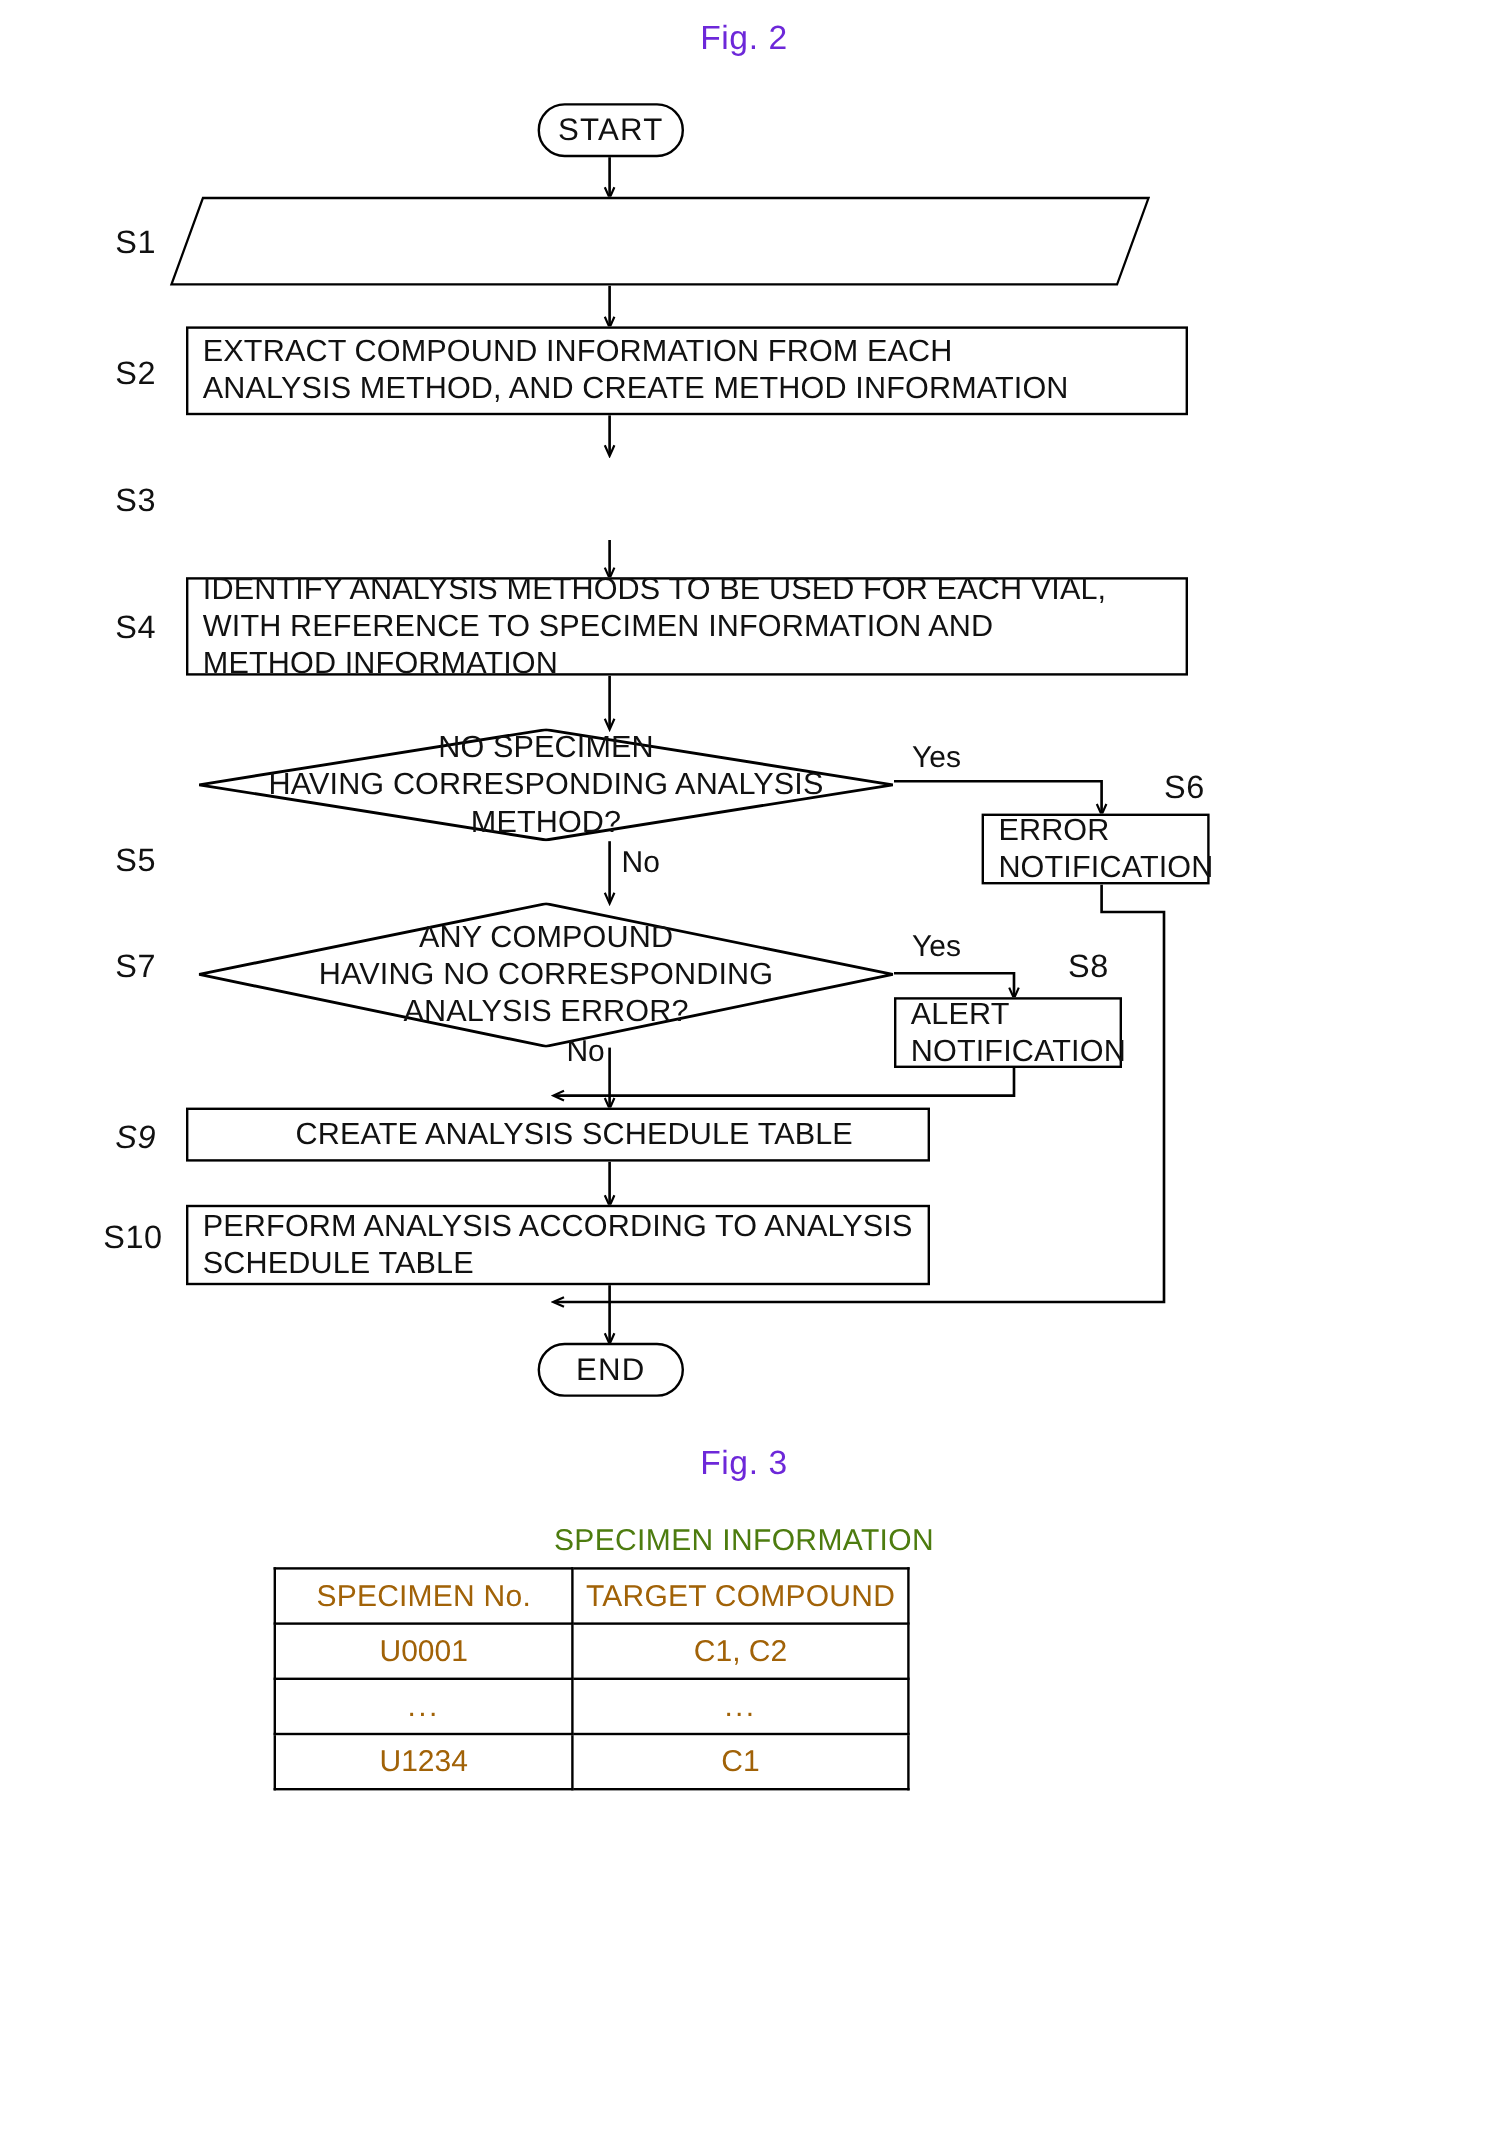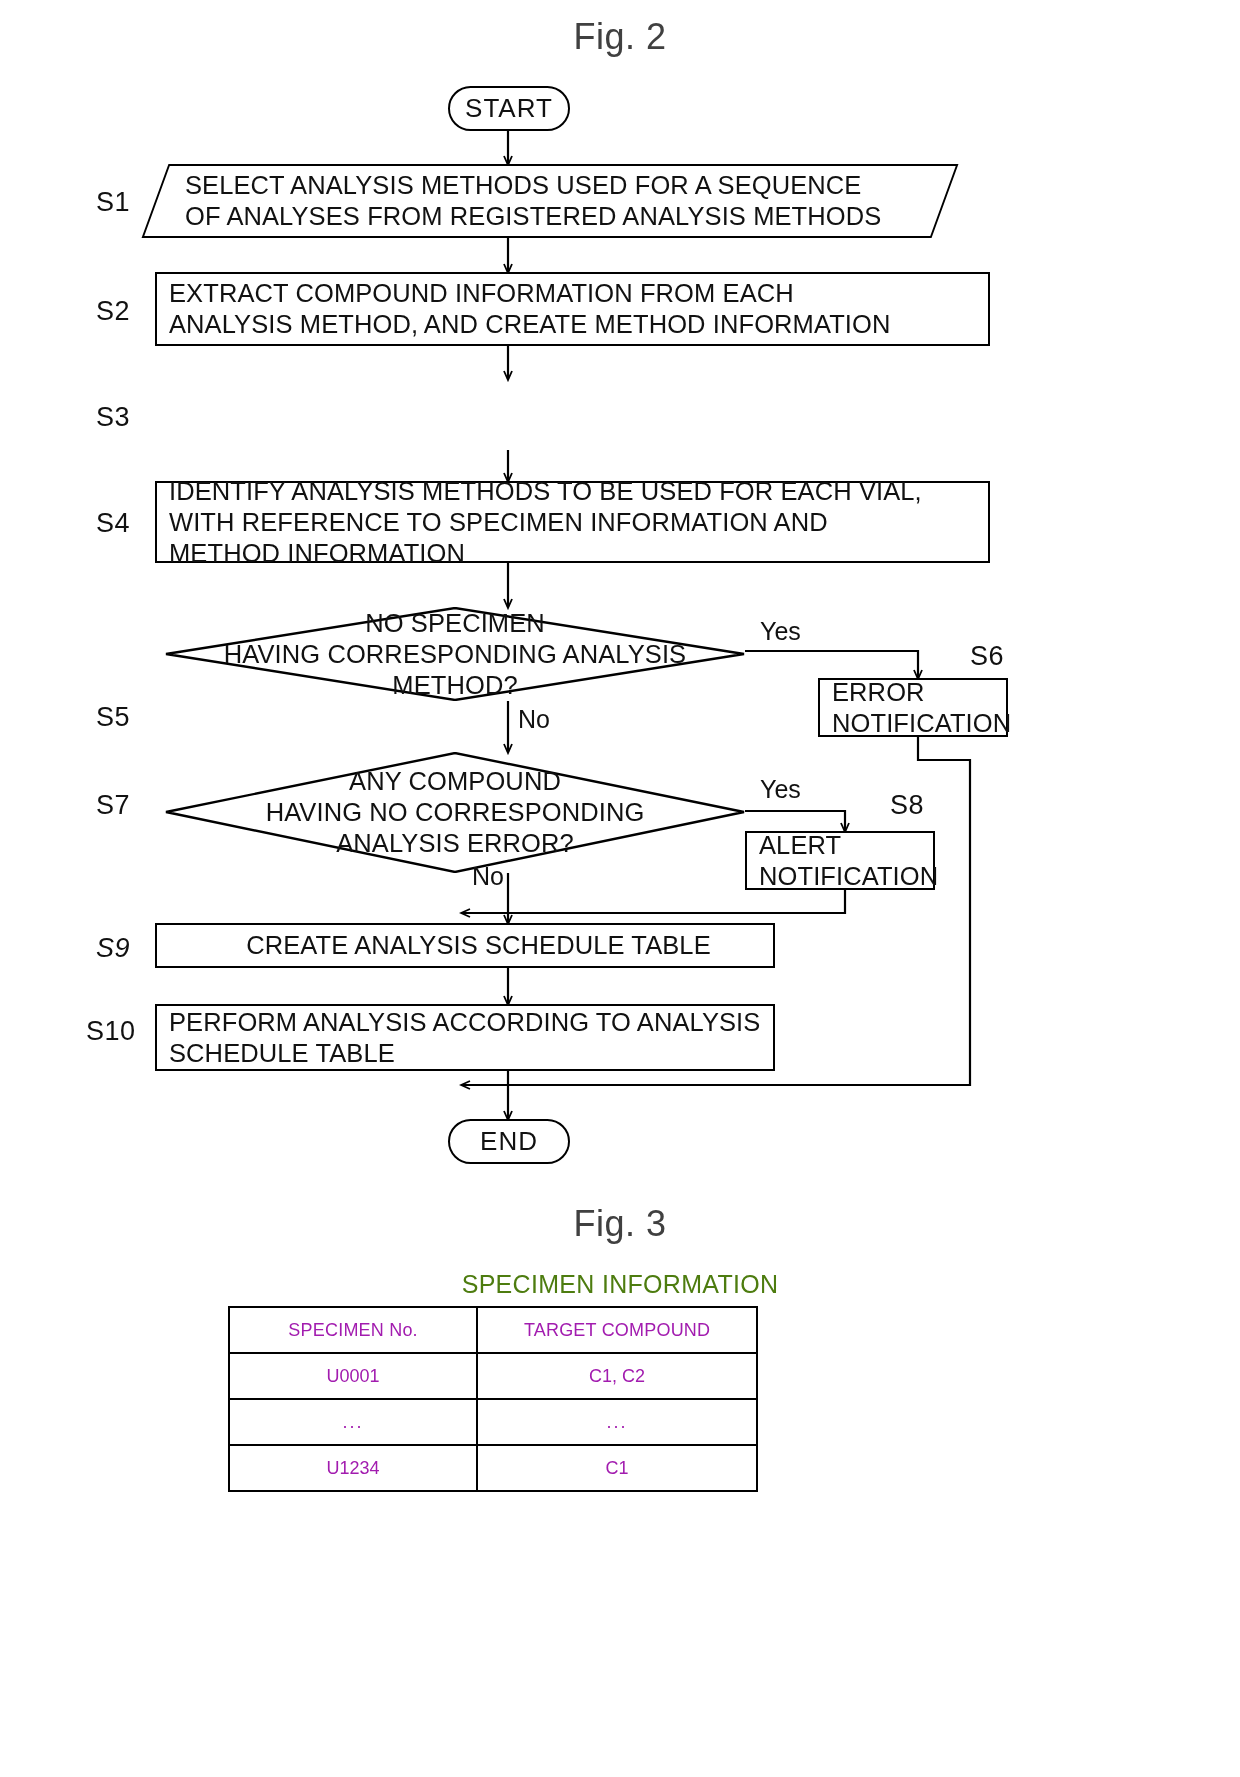--- a/index.html
+++ b/index.html
@@ -14,25 +14,25 @@
   #page {
     position: relative;
     width: 1240px;
     height: 1777px;
     background: #ffffff;
     overflow: hidden;
   }
   
   .fig-title {
     position: absolute;
-    font-size: 36px;
+    font-size: 28px;
     letter-spacing: 0.5px;
     text-align: center;
     white-space: nowrap;
-    color: #404040;
+    color: #6d28d9;
   }
   #fig2-title { left: 0; right: 0; top: 16px; }
   #fig3-title { left: 0; right: 0; top: 1203px; }
 
   .fig3-caption {
     position: absolute;
     left: 0; right: 0;
     top: 1270px;
     text-align: center;
     font-size: 25px;
@@ -145,25 +145,25 @@
     position: absolute;
     left: 228px;
     top: 1306px;
     width: 530px;
     border-collapse: collapse;
     background: #fff;
   }
   #spec-table th, #spec-table td {
     border: 2px solid #000;
     font-weight: normal;
-    font-size: 18px;
+    font-size: 25px;
     text-align: center;
     padding: 4px 6px;
     height: 36px;
-    color: #a21caf;
+    color: #a16207;
     white-space: nowrap;
   }
   #spec-table th { letter-spacing: 0.2px; }
   #spec-table td.col-left  { width: 47%; }
   #spec-table td.col-right { width: 53%; }
   #spec-table tr.ellipsis td { letter-spacing: 2px; }
 </style>
 </head>
 <body>
 
@@ -207,22 +207,20 @@
     </g>
   </svg>
 
   <div class="node terminator" style="left:448px; top:86px; width:122px; height:45px;">
     <span class="txt">START</span>
   </div>
 
   <div class="steplabel" style="left:96px; top:187px;">S1</div>
   <div class="node io" style="left:155px; top:164px; width:790px; height:74px;">
     <div class="skewbox"></div>
-    <span class="txt">SELECT ANALYSIS METHODS USED FOR A SEQUENCE
-OF ANALYSES FROM REGISTERED ANALYSIS METHODS</span>
   </div>
 
   <div class="steplabel" style="left:96px; top:296px;">S2</div>
   <div class="node process" style="left:155px; top:272px; width:835px; height:74px;">
     <span class="txt">EXTRACT COMPOUND INFORMATION FROM EACH
 ANALYSIS METHOD, AND CREATE METHOD INFORMATION</span>
   </div>
 
   <div class="steplabel" style="left:96px; top:402px;">S3</div>
 

